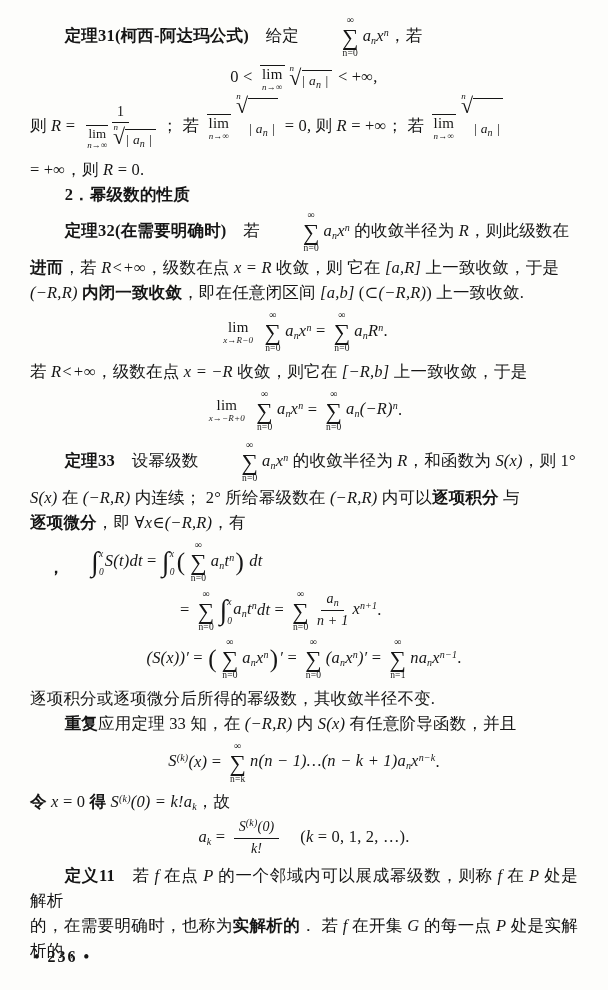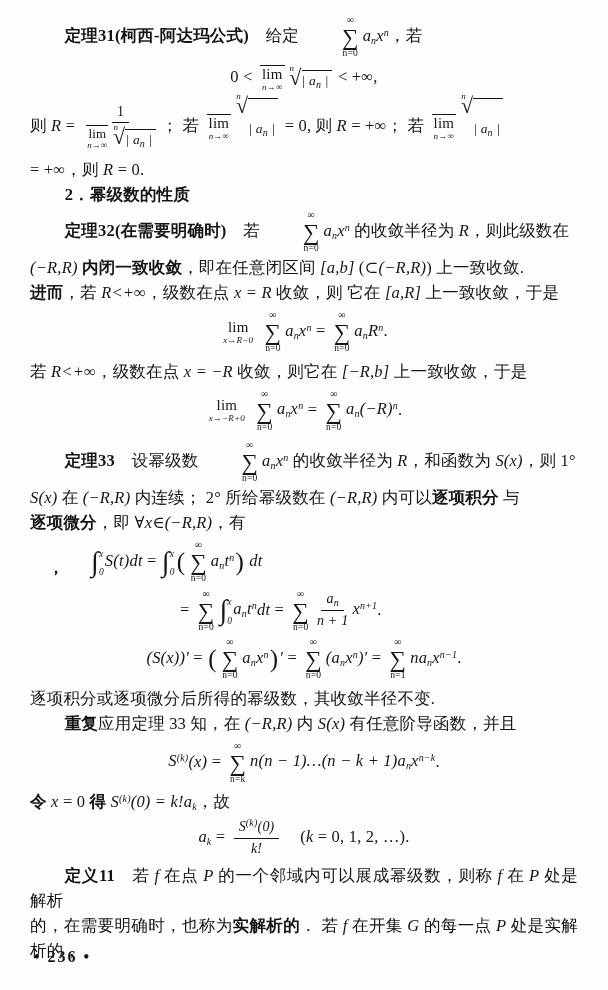--- a/index.html
+++ b/index.html
@@ -97,22 +97,22 @@
           <span class="rsign">√</span>
           <span class="rbody"><span class="m">| a<sub class="ss">n</sub></span><span class="m"> |</span></span>
         </span></div>
       <div class="ln"><span class="t">= +∞，则 </span><span class="m">R</span><span class="t"> = 0.</span></div>
       <div class="ln ind"><span class="b">2．幂级数的性质</span></div>
       <div class="ln ind tall"><span class="b">定理32(在需要明确时)</span><span class="t">　若 </span><span class="sum">
           <span class="st">∞</span>
           <span class="sg">∑</span>
           <span class="sb">n=0</span>
         </span><span class="m">a<sub class="ss">n</sub></span><span class="m">x<sup class="ps">n</sup></span><span class="t"> 的收敛半径为 </span><span class="m">R</span><span class="t">，则此级数在</span></div>
+      <div class="ln"><span class="b">进而</span><span class="t">，若 </span><span class="m">R&lt;+∞</span><span class="t">，级数在点 </span><span class="m">x = R</span><span class="t"> 收敛，则 它在 </span><span class="m">[a,R]</span><span class="t"> 上一致收敛，于是</span></div>
       <div class="ln"><span class="m">(−R,R)</span><span class="t"> </span><span class="b">内闭一致收敛</span><span class="t">，即在任意闭区间 </span><span class="m">[a,b]</span><span class="t"> (⊂</span><span class="m">(−R,R)</span><span class="t">) 上一致收敛.</span></div>
-      <div class="ln"><span class="b">进而</span><span class="t">，若 </span><span class="m">R&lt;+∞</span><span class="t">，级数在点 </span><span class="m">x = R</span><span class="t"> 收敛，则 它在 </span><span class="m">[a,R]</span><span class="t"> 上一致收敛，于是</span></div>
       <div class="ln disp"><span class="lim">
           <span class="lw">lim</span>
           <span class="lu">x→R−0</span>
         </span><span class="t"> </span><span class="sum">
           <span class="st">∞</span>
           <span class="sg">∑</span>
           <span class="sb">n=0</span>
         </span><span class="m">a<sub class="ss">n</sub></span><span class="m">x<sup class="ps">n</sup></span><span class="t"> = </span><span class="sum">
           <span class="st">∞</span>
           <span class="sg">∑</span>

